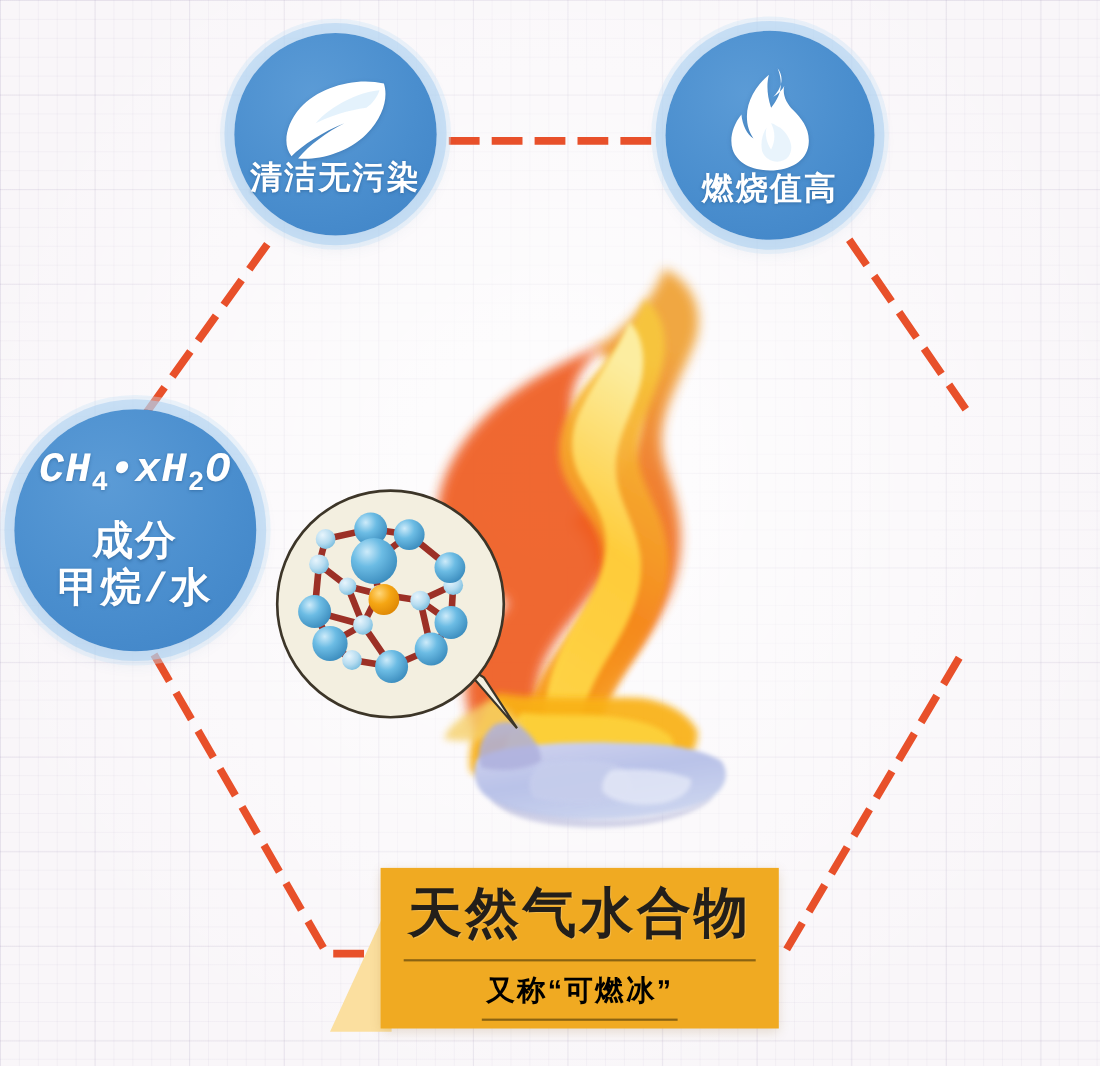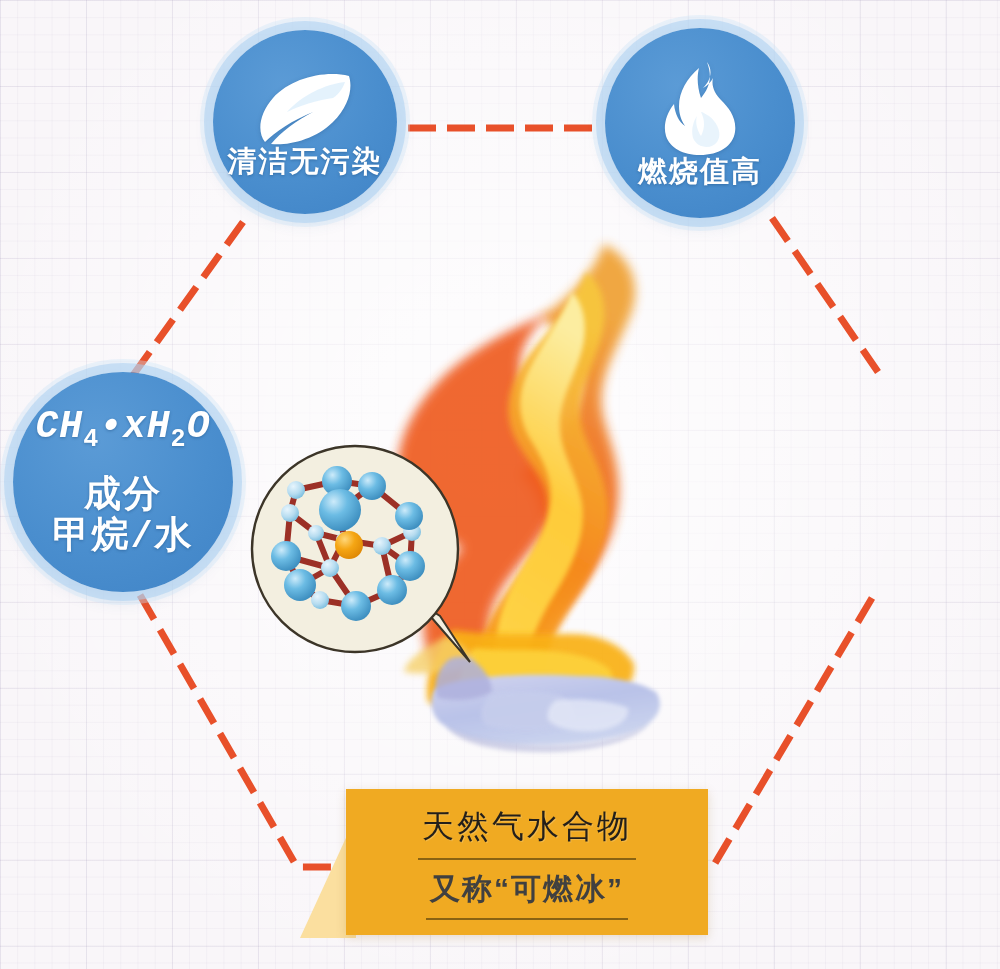--- a/index.html
+++ b/index.html
@@ -69,26 +69,26 @@
   #banner-fold{position:absolute;left:0px;top:27px;width:0;height:0;
     border-style:solid;border-width:0 0 122px 56px;
     border-color:transparent transparent #fbdf9f transparent;}
   #banner{
     position:absolute;left:46px;top:0px;width:362px;height:146px;
     background:#f0aa22;
     display:flex;flex-direction:column;align-items:center;justify-content:center;
     box-shadow:0 3px 10px rgba(140,90,10,.18);
   }
   #banner .b-title{
-    font-size:32px;font-weight:normal;color:#231f1a;letter-spacing:3px;
+    font-size:49px;font-weight:bold;color:#231f1a;letter-spacing:3px;
     padding:0 4px 9px 4px;border-bottom:2.5px solid #8a6312;
     text-shadow:1px 1px 0 rgba(255,255,255,.18);
   }
   #banner .b-sub{
-    margin-top:9px;font-size:30px;font-weight:bold;color:#404040;letter-spacing:2px;
+    margin-top:9px;font-size:26px;font-weight:bold;color:#000000;letter-spacing:2px;
     padding:0 4px 8px 4px;border-bottom:2.5px solid #8a6312;
   }
 </style>
 </head>
 <body>
 
 <div id="stage">
 
   <div id="grid"></div>
 

